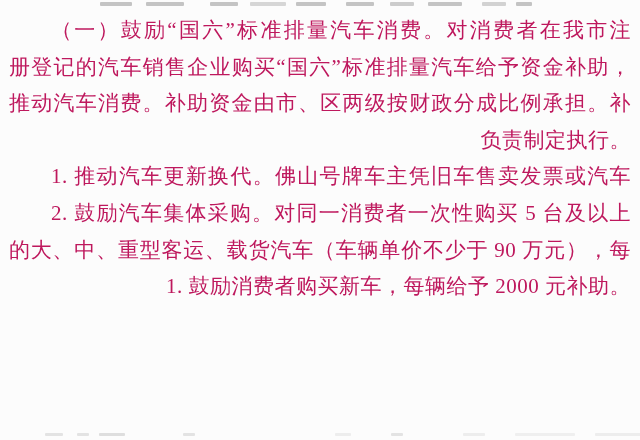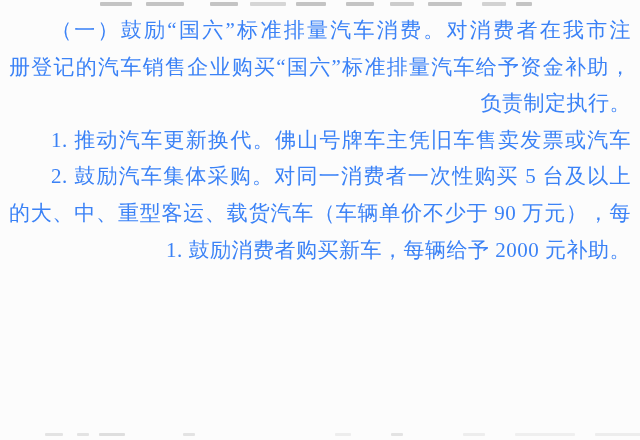--- a/index.html
+++ b/index.html
@@ -9,21 +9,21 @@
     height: 440px;
     background: #fcfcfc;
     overflow: hidden;
     font-family: "Liberation Serif", "DejaVu Serif", serif;
   }
   .doc {
     position: absolute;
     left: 9px;
     top: 12px;
     width: 622px;
-    color: #3b82f6;
+    color: #be185d;
     font-size: 21px;
     line-height: 36.6px;
     letter-spacing: 0.5px;
   }
   .text-line {
     white-space: nowrap;
     overflow: visible;
     text-align: right;
   }
   .text-line.justify {
@@ -54,20 +54,21 @@
     <span style="width:28px; margin-left:20px"></span>
     <span style="width:24px; margin-left:16px; background:#cccccc"></span>
     <span style="width:34px; margin-left:14px"></span>
     <span style="width:24px; margin-left:20px; background:#d2d2d2"></span>
     <span style="width:16px; margin-left:10px"></span>
   </div>
 
   <div class="doc">
     <div class="text-line justify indent">（一）鼓励“国六”标准排量汽车消费。对消费者在我市注</div>
     <div class="text-line justify">册登记的汽车销售企业购买“国六”标准排量汽车给予资金补助，</div>
+    <div class="text-line justify">推动汽车消费。补助资金由市、区两级按财政分成比例承担。补</div>
     <div class="text-line">负责制定执行。</div>
     <div class="text-line justify indent">1. 推动汽车更新换代。佛山号牌车主凭旧车售卖发票或汽车</div>
     <div class="text-line justify indent">2. 鼓励汽车集体采购。对同一消费者一次性购买 5 台及以上</div>
     <div class="text-line justify">的大、中、重型客运、载货汽车（车辆单价不少于 90 万元），每</div>
     <div class="text-line indent">1. 鼓励消费者购买新车，每辆给予 2000 元补助。</div>
   </div>
 
   <div class="frag-row frag-bottom">
     <span style="width:18px"></span>
     <span style="width:12px; margin-left:14px"></span>

